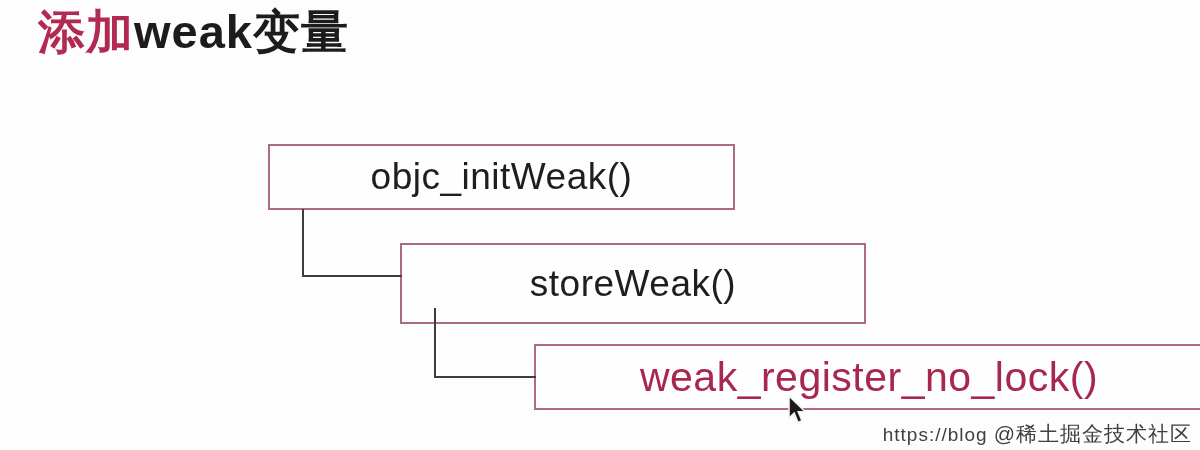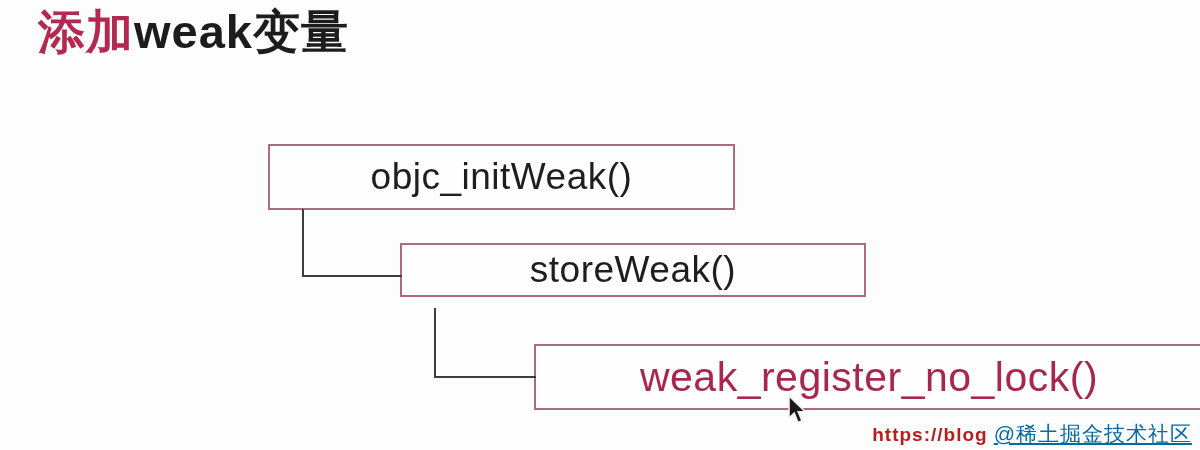--- a/index.html
+++ b/index.html
@@ -36,40 +36,40 @@
     box-sizing: border-box;
     display: flex;
     align-items: center;
     justify-content: center;
     font-size: 37px;
     font-weight: 400;
     letter-spacing: 0.5px;
     white-space: nowrap;
   }
   .node-1 { left: 268px; top: 144px; width: 467px; height: 66px; color: #1e1e1e; }
-  .node-2 { left: 400px; top: 243px; width: 466px; height: 54px; color: #1e1e1e; }
+  .node-2 { left: 400px; top: 243px; width: 466px; height: 81px; color: #1e1e1e; }
   .node-3 { left: 534px; top: 344px; width: 670px; height: 66px; color: #a8274e; font-size: 41px; }
   .connector { position: absolute; background: #3d3d3d; }
   .c1-v { left: 302px; top: 209px; width: 2px; height: 68px; }
   .c1-h { left: 302px; top: 275px; width: 100px; height: 2px; }
   .c2-v { left: 434px; top: 308px; width: 2px; height: 70px; }
   .c2-h { left: 434px; top: 376px; width: 102px; height: 2px; }
   .watermark {
     position: absolute;
     right: 8px;
     top: 420px;
     display: flex;
     align-items: baseline;
     gap: 6px;
     font-size: 21px;
     letter-spacing: 1px;
     white-space: nowrap;
   }
-  .watermark .wm-prefix { color: #b91c1c; font-size: 19px; font-weight: bold; }
-  .watermark .wm-main { color: #0369a1; text-decoration: underline; }
+  .watermark .wm-prefix { color: #404040; font-size: 19px; }
+  .watermark .wm-main { color: #404040; }
   .cursor {
     position: absolute;
     left: 786px;
     top: 395px;
     width: 24px;
     height: 32px;
     pointer-events: none;
   }
 </style>
 </head>

